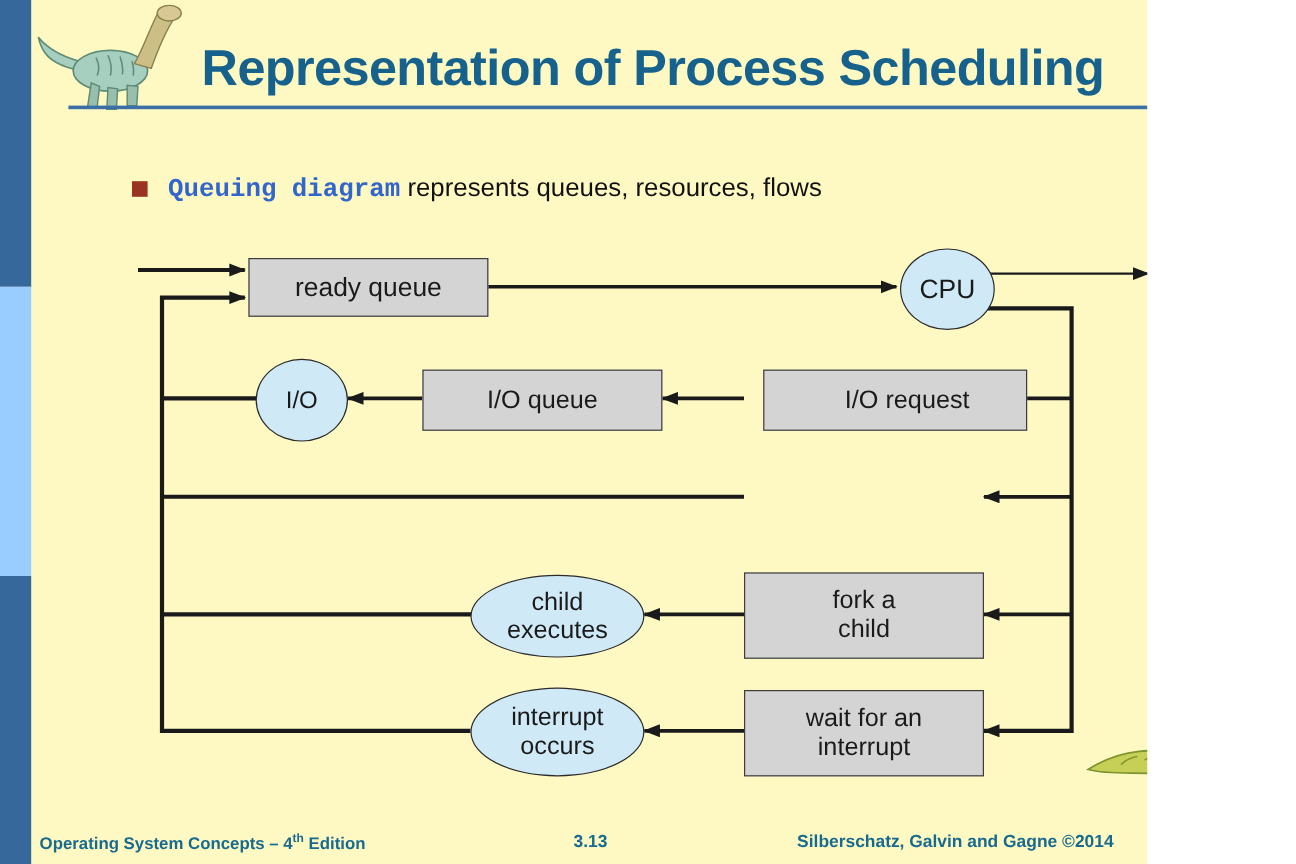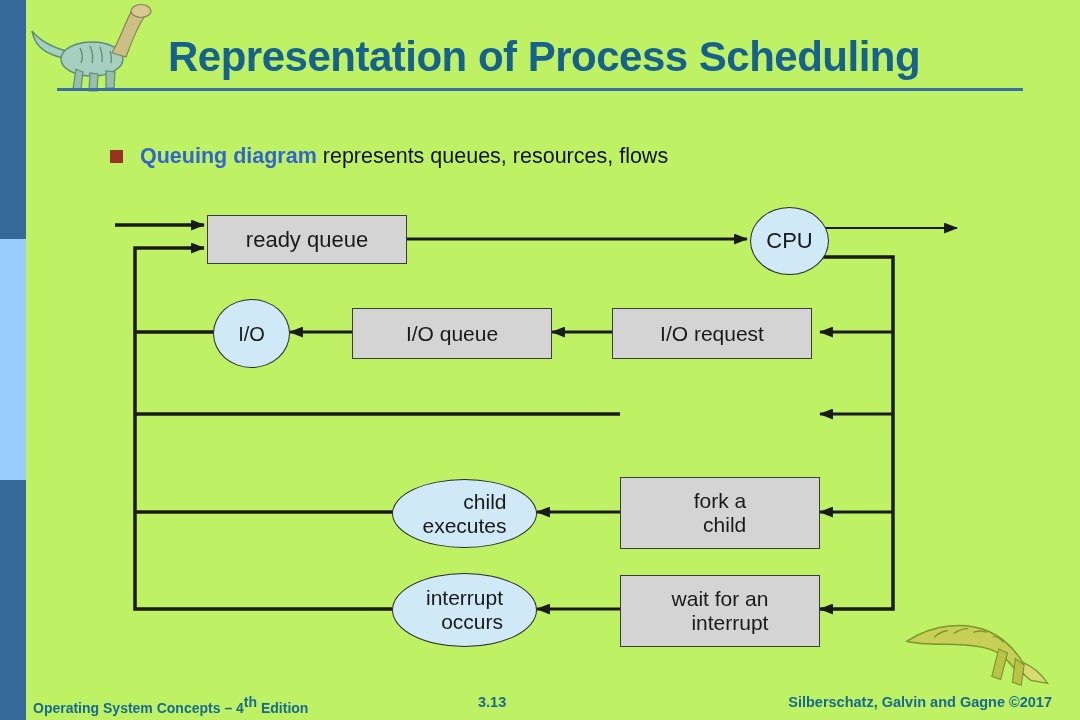--- a/index.html
+++ b/index.html
@@ -1,18 +1,18 @@
 <!DOCTYPE html>
 <html><head>
 <meta charset="utf-8">
 <style>
   html,body { margin:0; padding:0; background:#ffffff; }
   .stage {
-    position:relative; width:1080px; height:720px; overflow:hidden;
-    background:#bef264; font-family:"Liberation Sans", sans-serif;
+    position:relative; width:956px; height:720px; overflow:hidden;
+    background:#fef9c3; font-family:"Liberation Sans", sans-serif;
   }
   
   .bar { position:absolute; left:0; width:26px; }
   .bar.top    { top:0;   height:239px; }
   .bar.mid    { top:239px; height:241px; }
   .bar.bottom { top:480px; height:240px; }
 
   
   .logo { position:absolute; left:28px; top:1px; width:140px; height:92px; }
   .title {
@@ -24,39 +24,39 @@
   
   .bullet-row { position:absolute; left:110px; top:144px; display:flex; align-items:center; }
   .bullet-square { width:13px; height:13px; margin-right:17px; flex:0 0 auto; }
   .bullet-text { font-size:21.5px; color:#111; white-space:pre; }
   .bullet-text .kw { font-weight:bold; }
 
   
   .flow-svg { position:absolute; left:0; top:0; z-index:1; }
   .node {
     position:absolute; z-index:2; display:flex; align-items:center; justify-content:center;
-    text-align:right; white-space:pre-line; font-size:21px; color:#1a1a1a; line-height:24px;
+    text-align:center; white-space:pre-line; font-size:21px; color:#1a1a1a; line-height:24px;
   }
   .node.box     { background:#d4d4d4; border:1.6px solid #3c3c3c; }
   .node.ellipse { background:#cfe9f7; border:1.6px solid #2b2b2b; border-radius:50%; }
 
   .n-ready     { left:207px; top:215px; width:198px; height:47px; font-size:22px; }
   .n-cpu       { left:750px; top:207px; width:77px;  height:66px; font-size:22px; }
   .n-io        { left:213px; top:299px; width:75px;  height:67px; font-size:20px; }
   .n-ioqueue   { left:352px; top:308px; width:198px; height:49px; }
-  .n-iorequest { left:612px; top:308px; width:198px; height:49px; }
+  .n-iorequest { left:636px; top:308px; width:198px; height:49px;padding-left:20px; }
   .n-timeslice { left:620px; top:381px; width:198px; height:68px; }
   .n-child     { left:392px; top:479px; width:143px; height:67px; }
   .n-fork      { left:620px; top:477px; width:198px; height:70px; }
   .n-interrupt { left:392px; top:573px; width:143px; height:72px; }
   .n-wait      { left:620px; top:575px; width:198px; height:70px; }
 
   
   .footer-left  { position:absolute; left:33px;  top:694px; font-size:14px; font-weight:bold; white-space:nowrap; }
-  .footer-left sup { font-size:14px; }
+  .footer-left sup { font-size:10px; }
   .footer-page  { position:absolute; left:478px; top:694px; width:90px; text-align:left; font-size:14.5px; font-weight:bold; }
   .footer-right { position:absolute; right:28px; top:694px; font-size:14.5px; font-weight:bold; white-space:nowrap; z-index:3; }
 
   .dino-art { position:absolute; left:903px; top:608px; width:165px; height:90px; z-index:2; }
 </style>
 </head>
 <body>
 
 <div class="stage">
 
@@ -71,21 +71,21 @@
     <path d="M84,52 C92,38 97,22 104,9 L118,13 C109,26 103,42 98,56 Z" fill="#CBBF86" stroke="#8A8050" stroke-width="1.2"></path>
     <ellipse cx="113" cy="10" rx="10" ry="6.5" fill="#D8C893" stroke="#8A8050" stroke-width="1.2"></ellipse>
     <path d="M52,47 q4,8 1,15 M62,45 q4,9 2,17 M72,46 q3,9 2,15 M82,50 q2,7 1,12" stroke="#5E8B76" stroke-width="1.3" fill="none"></path>
   </svg>
 
   <h1 class="title" style="color:#17628C;">Representation of Process Scheduling</h1>
   <div class="title-underline" style="background:#3B6FA6;"></div>
 
   <div class="bullet-row">
     <span class="bullet-square" style="background:#993322;"></span>
-    <span class="bullet-text"><span class="kw" style="color:#3366CC;">Queuing diagram</span><span> represents queues, resources, flows</span></span>
+    <span class="bullet-text"><span class="kw" style="color:#3366CC;font-family:Liberation Mono, monospace;">Queuing diagram</span><span> represents queues, resources, flows</span></span>
   </div>
 
   <svg class="flow-svg" width="1080" height="720" viewBox="0 0 1080 720">
     <defs>
       <marker id="ah" markerUnits="userSpaceOnUse" markerWidth="14" markerHeight="11" viewBox="0 0 13 10" refX="12" refY="5" orient="auto">
         <path d="M0,0 L13,5 L0,10 Z" fill="#1a1a1a"></path>
       </marker>
     </defs>
     <g stroke="#1a1a1a" fill="none" stroke-linejoin="miter">
       <path d="M115,225 L204,225" stroke-width="3.5" marker-end="url(#ah)"></path>
@@ -122,15 +122,15 @@
 
   <svg class="dino-art" viewBox="0 0 165 92" aria-hidden="true">
     <path d="M2,34 C30,16 62,14 86,24 C102,31 112,42 121,56 L131,68 C123,71 114,65 107,56 C99,46 89,42 79,40 C52,34 24,40 2,34 Z" fill="#C6CF56" stroke="#7E942F" stroke-width="1.5"></path>
     <path d="M121,56 C130,59 140,68 146,77 L129,74 C123,70 118,63 116,58 Z" fill="#D6DC72" stroke="#7E942F" stroke-width="1.3"></path>
     <path d="M96,42 L89,70 L98,73 L105,46 Z M113,52 L110,76 L119,79 L122,58 Z" fill="#B9C348" stroke="#7E942F" stroke-width="1.2"></path>
     <path d="M30,30 q6,-6 14,-7 M50,26 q7,-5 15,-5 M70,25 q7,-3 14,0 M90,29 q6,0 11,6" stroke="#7E942F" stroke-width="1.3" fill="none"></path>
   </svg>
 
   <div class="footer-left" style="color:#186A8E;"><span>Operating System Concepts – 4</span><sup>th</sup><span> Edition</span></div>
   <div class="footer-page" style="color:#186A8E;">3.13</div>
-  <div class="footer-right" style="color:#186A8E;">Silberschatz, Galvin and Gagne ©2017</div>
+  <div class="footer-right" style="color:#186A8E;">Silberschatz, Galvin and Gagne ©2014</div>
 
 </div>
 
 </body></html>

